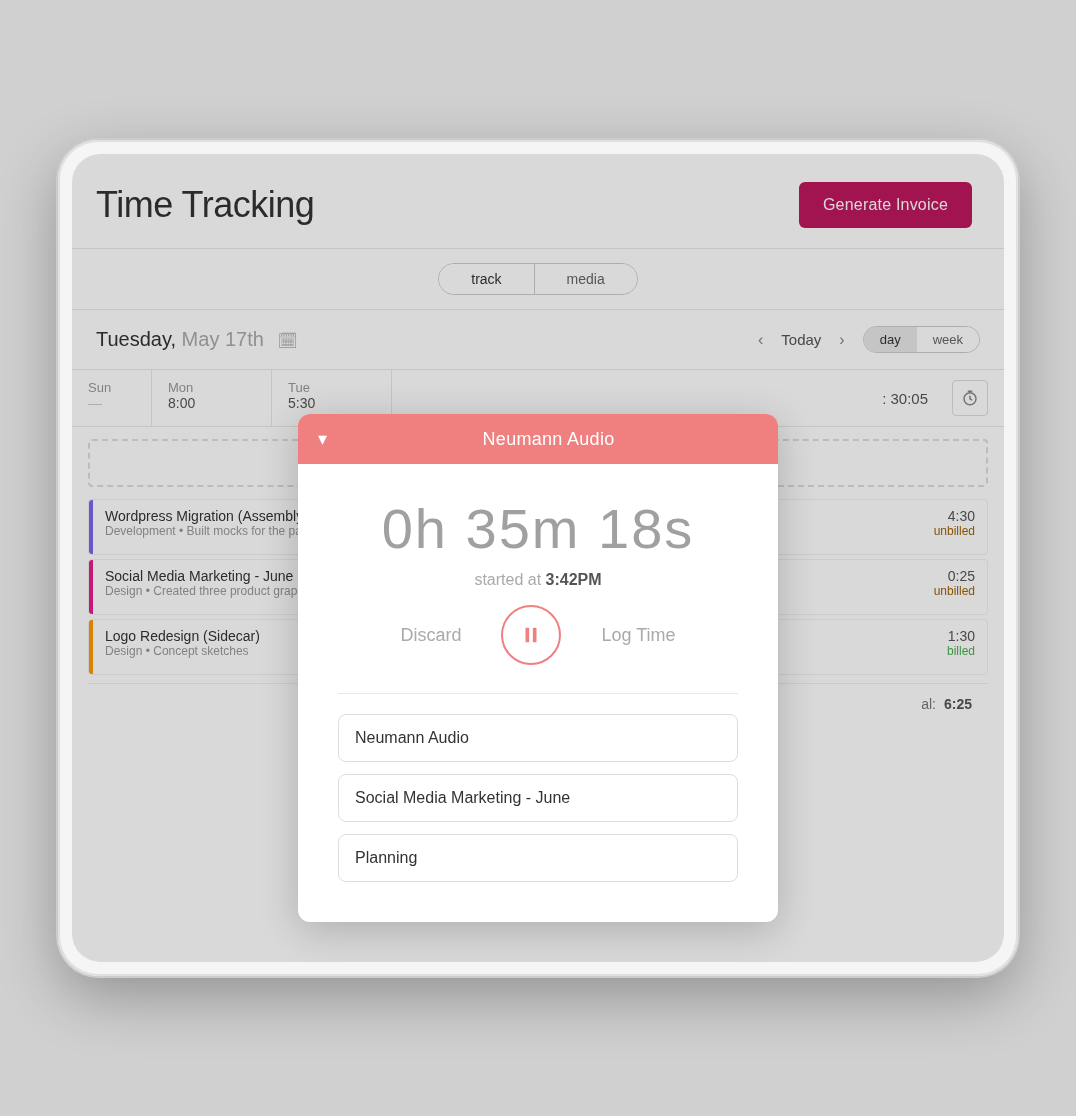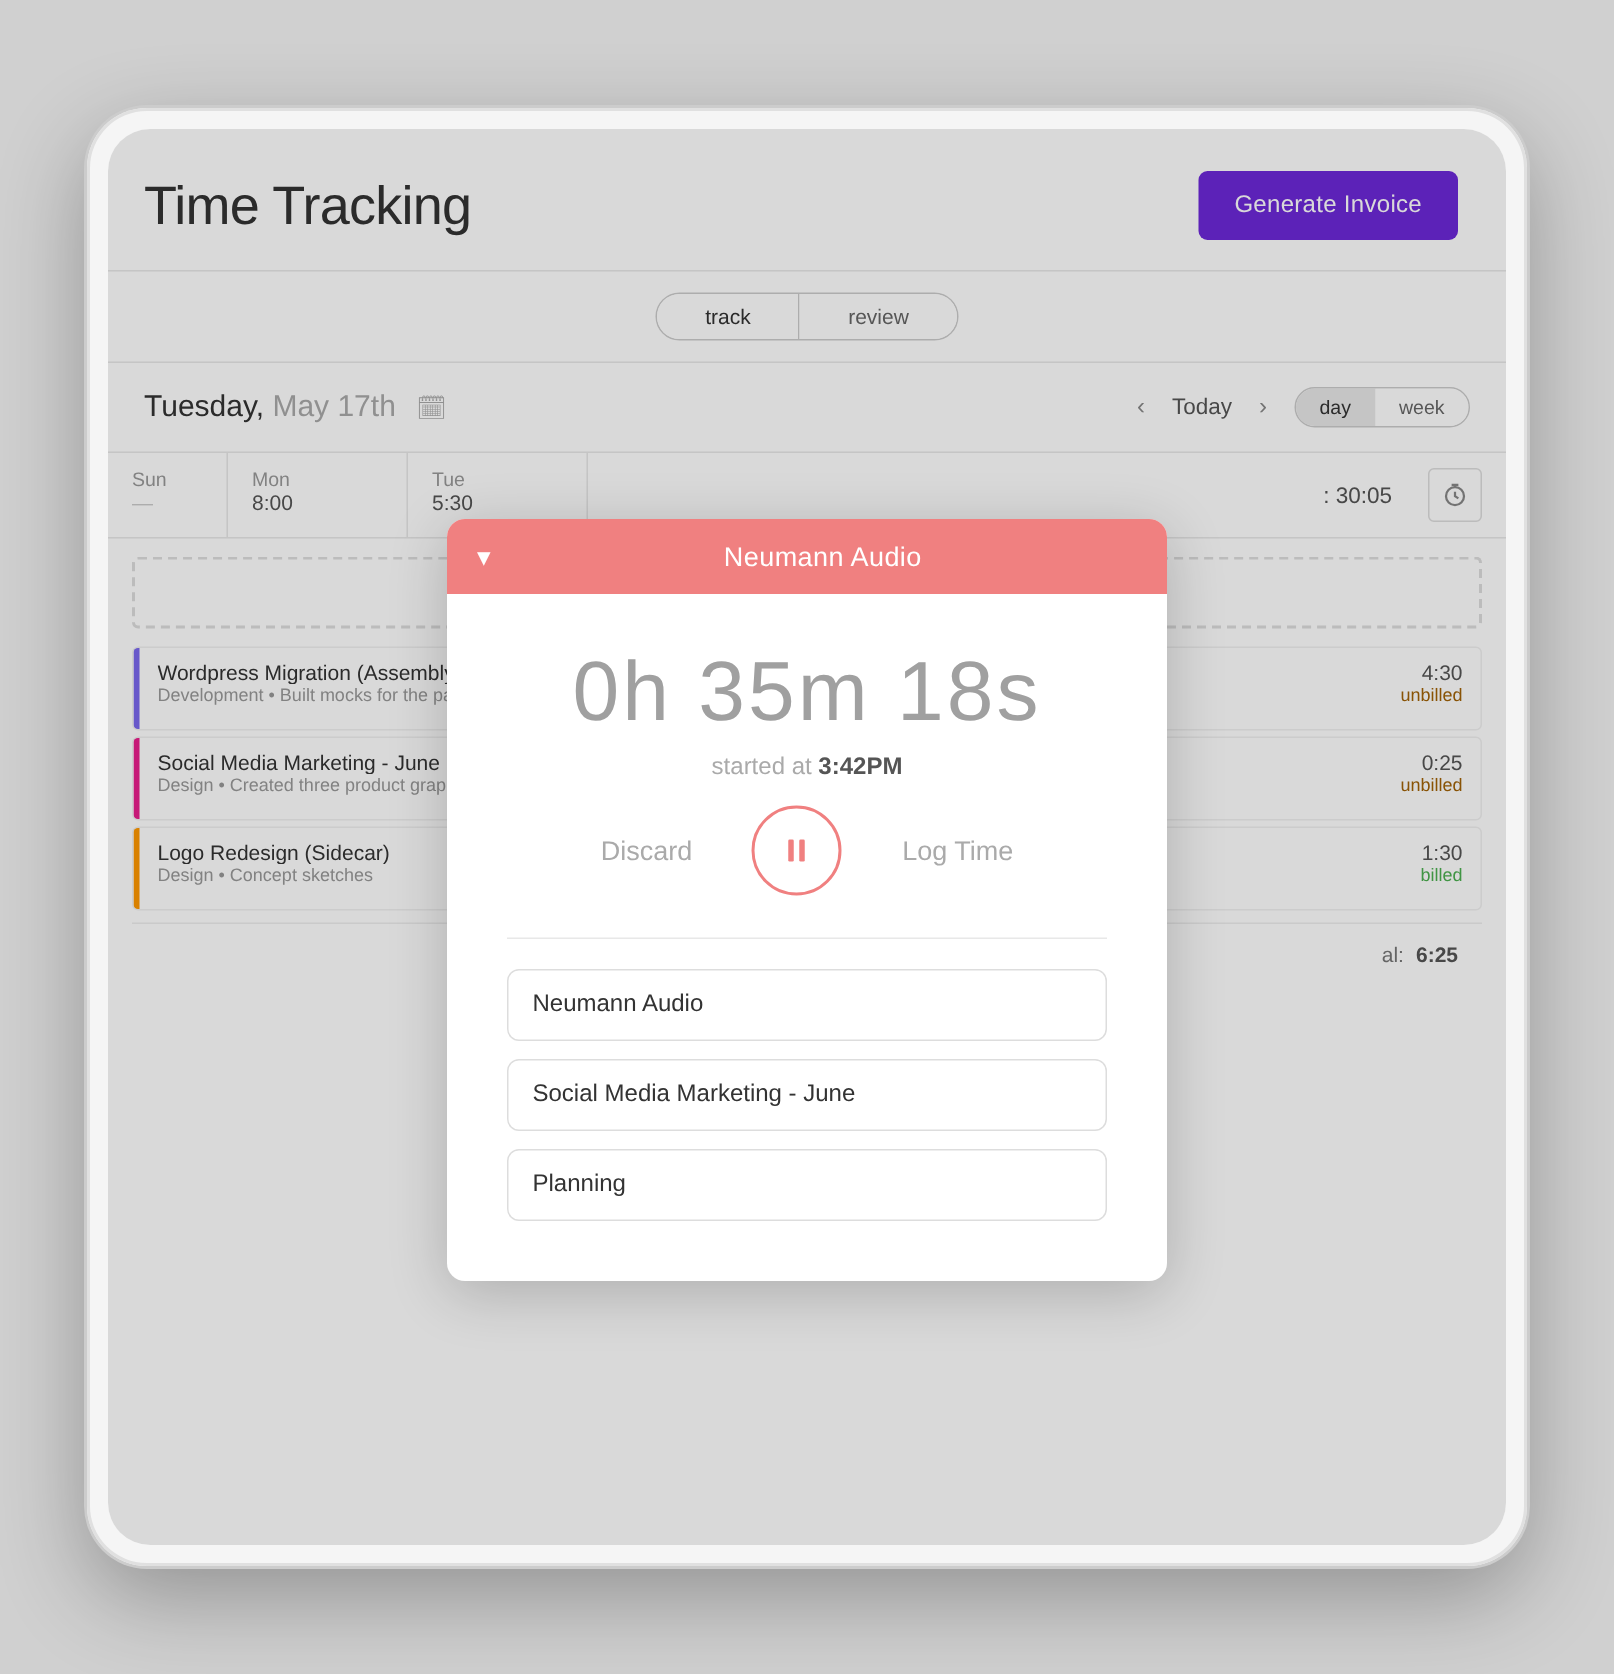--- a/index.html
+++ b/index.html
@@ -8,21 +8,21 @@
       background: #d0d0d0;
       display: flex;
       align-items: center;
       justify-content: center;
       min-height: 100vh;
       font-family: -apple-system, BlinkMacSystemFont, 'Segoe UI', Helvetica, Arial, sans-serif;
     }
 
     .device-frame {
       width: 960px;
-      height: 972px;
+      height: 836px;
       background: #f5f5f5;
       border-radius: 40px;
       box-shadow: 0 0 0 2px #ccc, 0 20px 60px rgba(0,0,0,0.3), inset 0 0 0 2px #e0e0e0;
       position: relative;
       overflow: hidden;
     }
 
     .device-inner {
       position: absolute;
       top: 14px; left: 14px; right: 14px; bottom: 14px;
@@ -50,21 +50,21 @@
     }
 
     .page-title {
       font-size: 36px;
       font-weight: 300;
       color: #333;
       letter-spacing: -0.5px;
     }
 
     .generate-invoice-btn {
-      background: #6d28d9;
+      background: #be185d;
       color: #fff;
       border: none;
       border-radius: 6px;
       padding: 14px 24px;
       font-size: 16px;
       font-weight: 500;
       cursor: pointer;
       letter-spacing: 0.2px;
     }
 
@@ -462,21 +462,21 @@
 
       <div class="app-header">
         <h1 class="page-title">Time Tracking</h1>
         <button class="generate-invoice-btn">Generate Invoice</button>
       </div>
 
       <div class="tabs-bar">
         <div class="tab-group">
           <div class="tab-item active">track</div>
           <div class="tab-divider"></div>
-          <div class="tab-item">review</div>
+          <div class="tab-item">media</div>
         </div>
       </div>
 
       <div class="date-nav">
         <div>
           <span class="date-label">
             <span>Tuesday,</span>
             <span class="month-day">May 17th</span>
             <span class="calendar-icon">🗓</span>
           </span>

